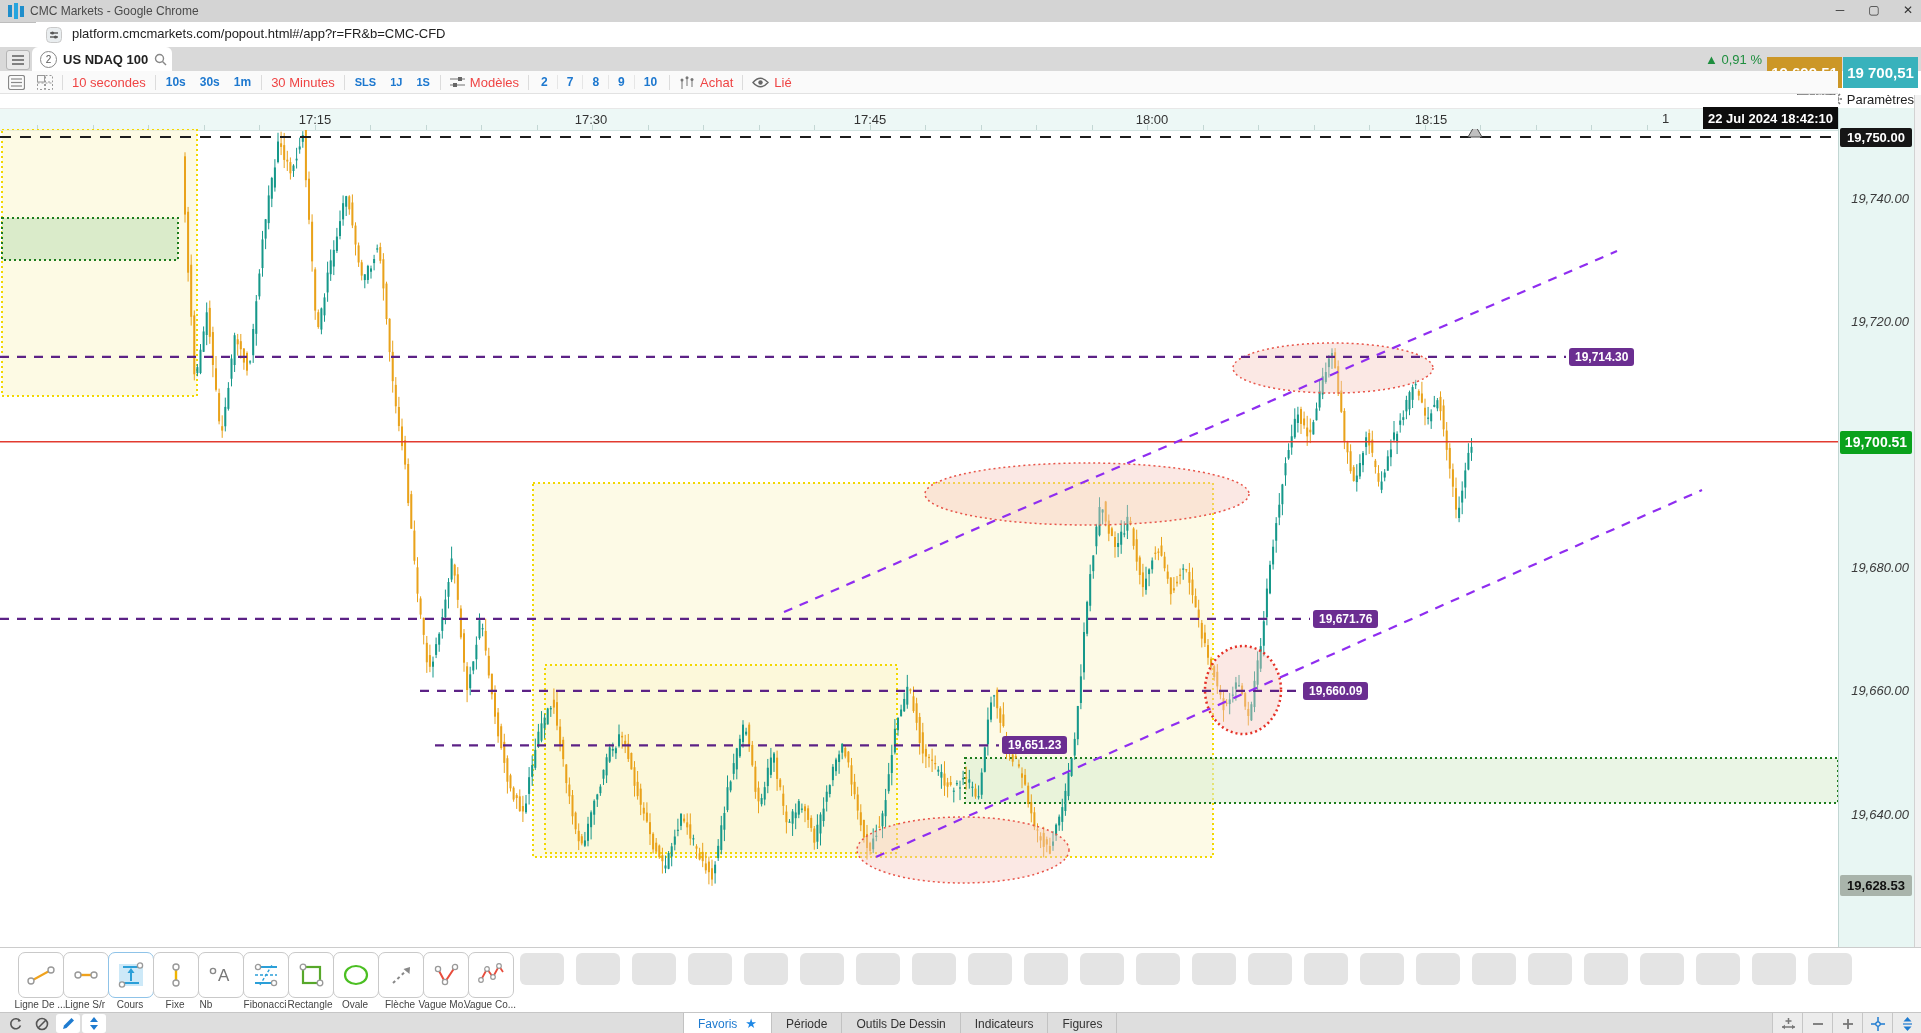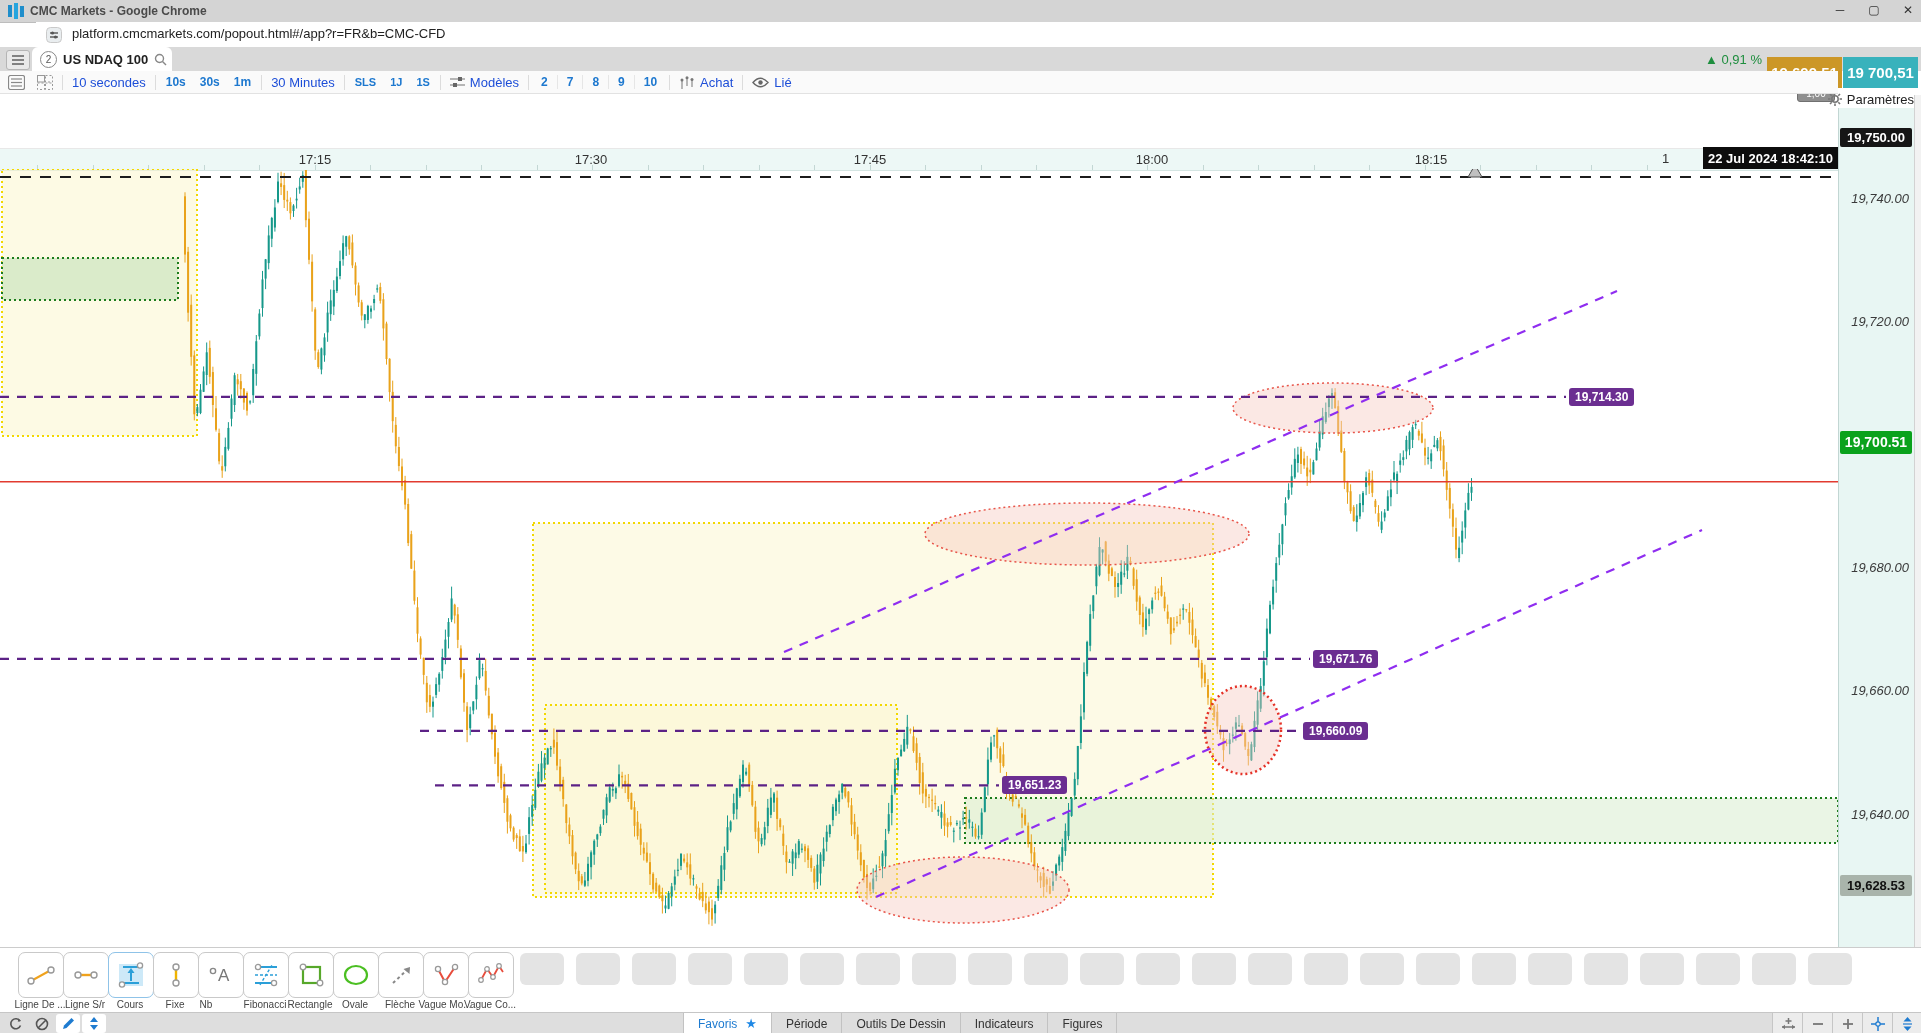--- a/index.html
+++ b/index.html
@@ -1,21 +1,21 @@
 <!DOCTYPE html>
 <html><head>
 <meta charset="utf-8">
 <style>
   html,body{margin:0;padding:0;background:#e9e9e9;}
   #app{position:relative;width:1921px;height:1033px;background:#ffffff;overflow:hidden;
        font-family:"Liberation Sans",sans-serif;-webkit-font-smoothing:antialiased;}
   .abs{position:absolute;}
   
   .titlebar{left:0;top:0;width:1921px;height:22px;background:#d4d4d4;border-bottom:1px solid #bdbdbd;}
-  .title-text{left:30px;top:4px;font-size:12px;color:#4a4a4a;font-weight:bold;}
+  .title-text{left:30px;top:4px;font-size:12px;color:#4a4a4a;}
   .cmc-logo{left:7px;top:3px;width:18px;height:16px;}
   .win-glyph{top:3px;font-size:12px;color:#333;width:20px;text-align:center;cursor:default;}
   .urlbar{left:0;top:22px;width:1921px;height:25px;background:#ffffff;border-bottom:1px solid #cfcfcf;margin-left:36px;}
   .url-text{left:36px;top:4px;font-size:13px;color:#222;}
   
   .tabrow{left:0;top:47px;width:1921px;height:24px;background:#d9d9d9;}
   .menu-btn{left:6px;top:3px;width:22px;height:18px;background:#e9e9e9;border:1px solid #b5b5b5;border-radius:3px;
             display:flex;align-items:center;justify-content:center;}
   .inst-tab{left:32px;top:0;width:140px;height:24px;background:#ffffff;border-radius:6px 6px 0 0;
             display:flex;align-items:center;gap:6px;padding-left:8px;box-sizing:border-box;}
@@ -25,28 +25,28 @@
   
   .quote-change{left:1640px;top:50px;width:122px;height:40px;text-align:right;color:#1e8e3e;font-size:13px;line-height:19px;}
   .px-box{top:57px;height:31px;width:75px;color:#fff;font-size:15px;font-weight:bold;
           display:flex;align-items:center;justify-content:center;}
   .spread-badge{left:1797px;top:85px;width:36px;height:15px;background:#8f8f8f;color:#fff;font-size:10px;
                 border-radius:3px;display:flex;align-items:center;justify-content:center;border:1px solid #707070;}
   .params{top:92px;right:7px;display:flex;align-items:flex-start;gap:5px;font-size:13px;color:#222;}
   
   .toolbar2{left:0;top:71px;width:1838px;height:22px;background:#fafafa;border-bottom:1px solid #e2e2e2;
             display:flex;align-items:center;}
-  .tb-item{display:flex;align-items:center;font-size:13px;color:#1d4ed8;padding:0 6px;height:22px;}
+  .tb-item{display:flex;align-items:center;font-size:13px;color:#ef4444;padding:0 6px;height:22px;}
   .tb-sep{width:1px;height:15px;background:#dcdcdc;margin:0 3px;}
   .blue-btn{color:#1d78cf;font-size:12px;padding:0 7px;font-weight:bold;}
   .blue-btn.sm{font-size:11px;}
   .num-btn{color:#1d78cf;font-size:12px;font-weight:bold;padding:0 9px;border-right:1px solid #e6e6e6;}
   .num-btn:last-child{border-right:none;}
   
-  .chart-region{left:0;top:95px;width:1838px;height:852px;background:#ffffff;margin-top:40px;}
+  .chart-region{left:0;top:95px;width:1838px;height:852px;background:#ffffff;}
   .time-strip{position:absolute;left:0;top:13px;width:1838px;height:21px;background:#edf8f6;
               border-bottom:1px solid #d4e5e2;border-top:1px solid #e8e8e8;}
   .time-label{position:absolute;top:3px;font-size:13px;color:#333;transform:translateX(-50%);}
   .time-tick{position:absolute;bottom:0;width:1px;background:#c3d7d4;}
   .date-box{position:absolute;top:12px;right:0;height:22px;background:#0d0d0d;color:#fff;font-size:13px;
             font-weight:bold;display:flex;align-items:center;padding:0 5px;}
   .partial-label{position:absolute;top:16px;left:1662px;font-size:13px;color:#333;}
   #chart-svg{position:absolute;left:0;top:34px;}
   .badge-purple{position:absolute;background:#6b2e91;color:#fff;font-size:12px;font-weight:bold;
                 padding:2px 6px;border-radius:3px;line-height:14px;white-space:nowrap;}

